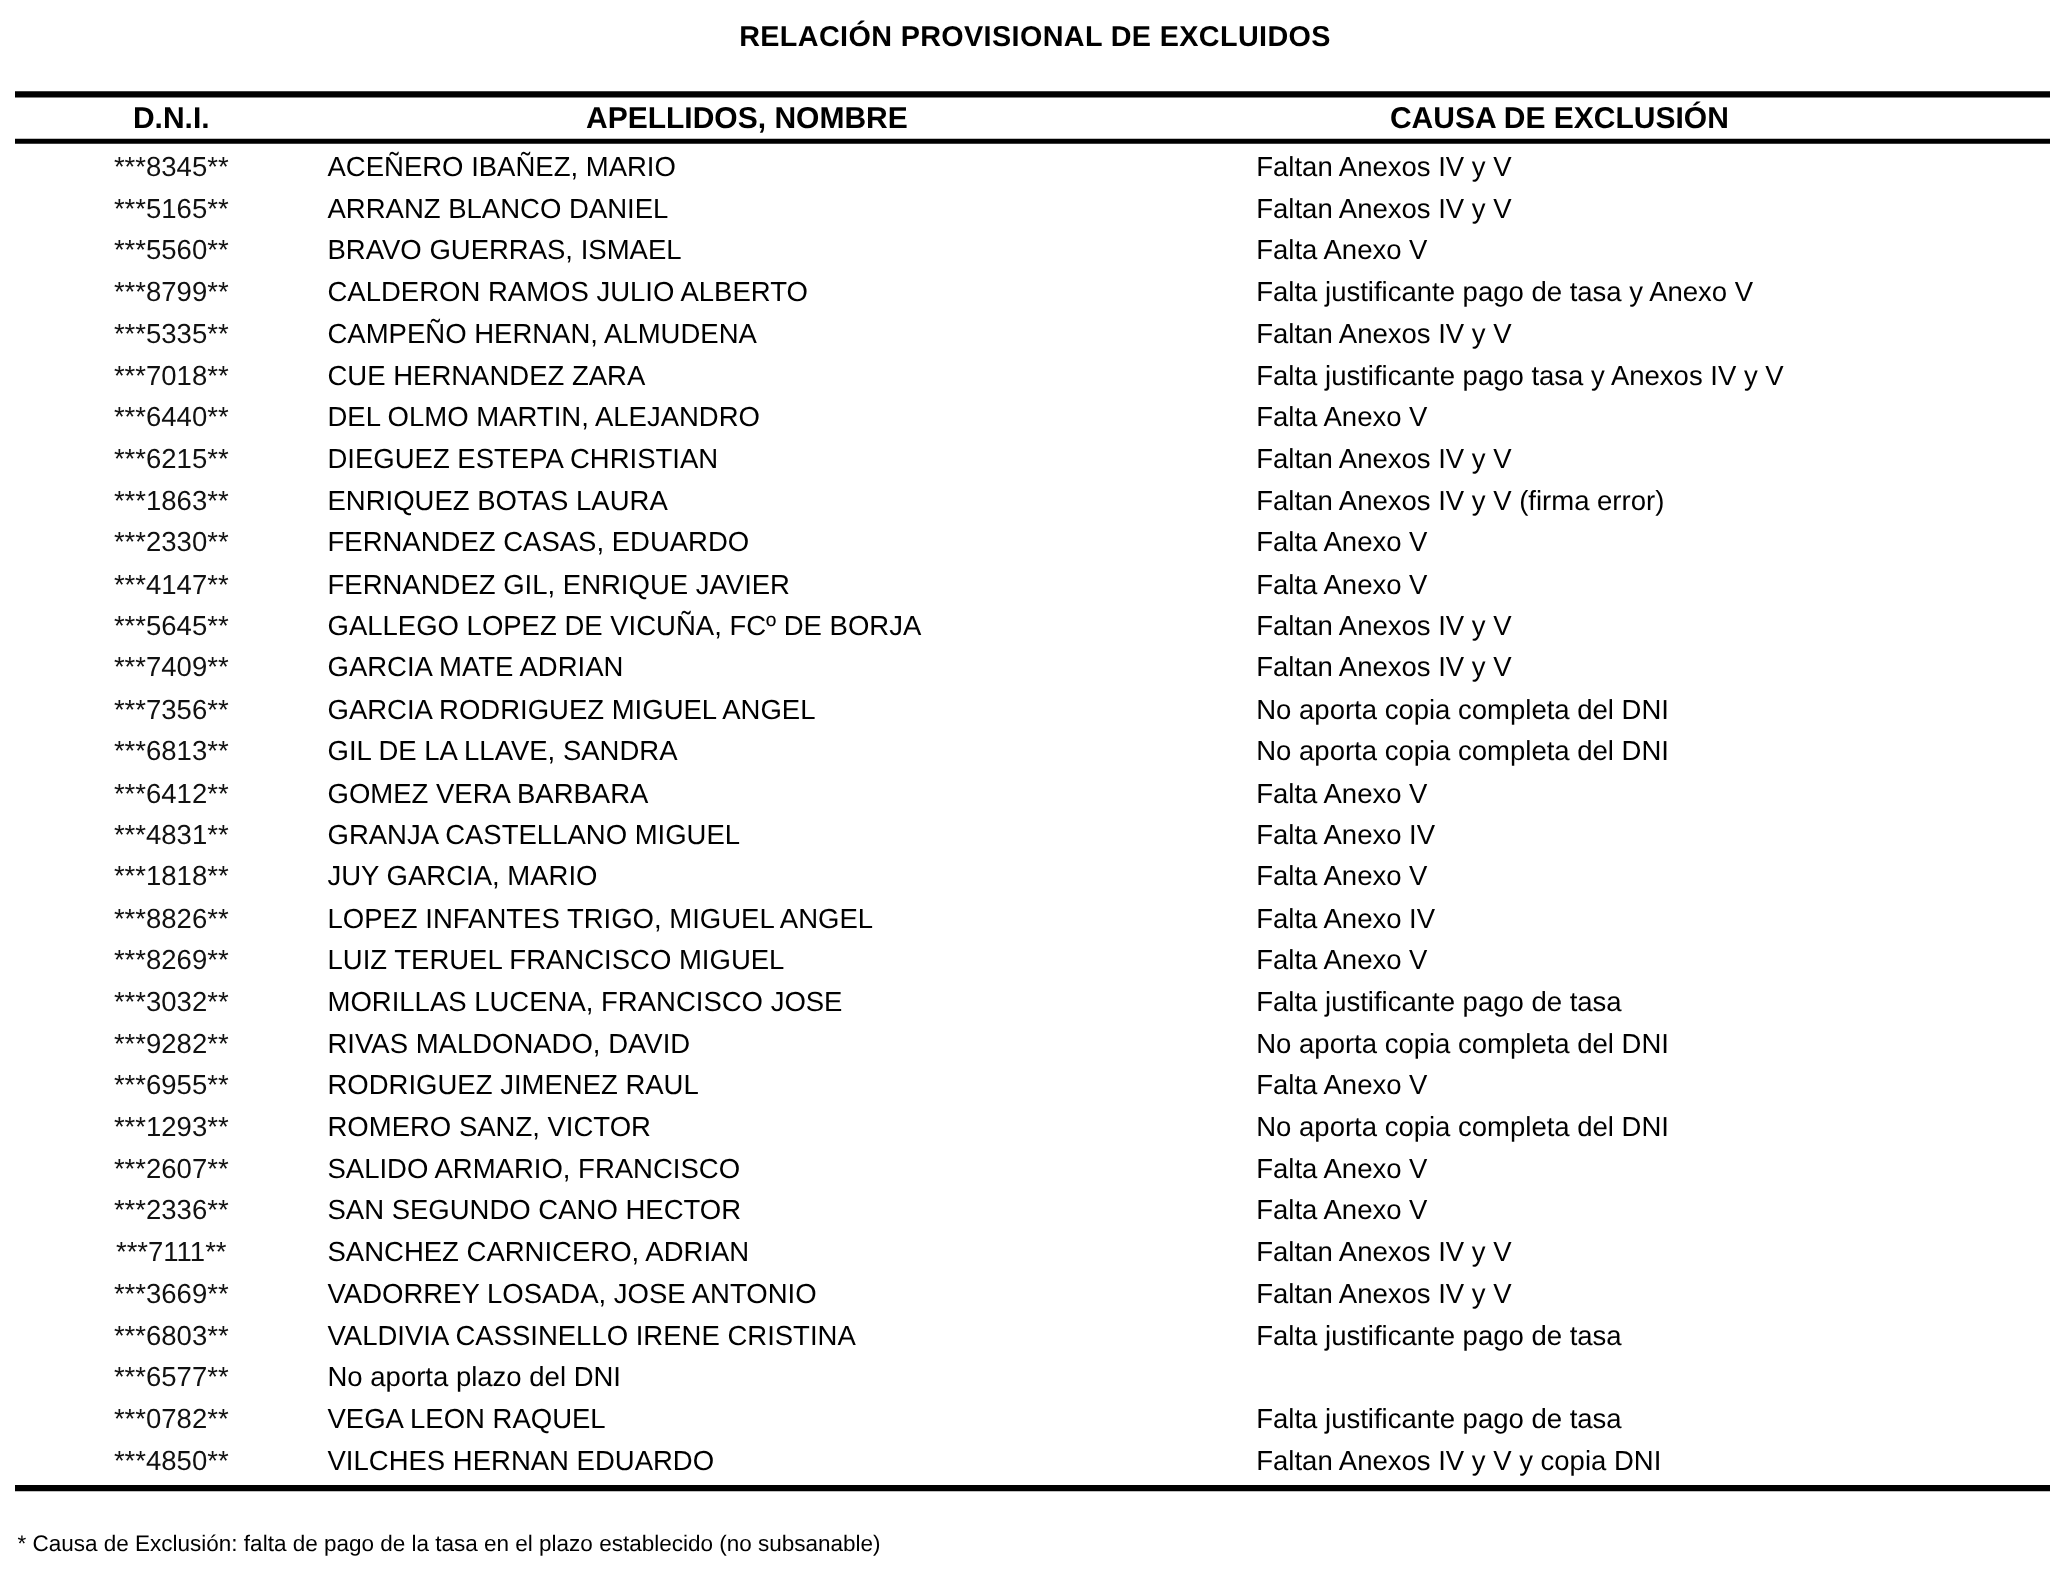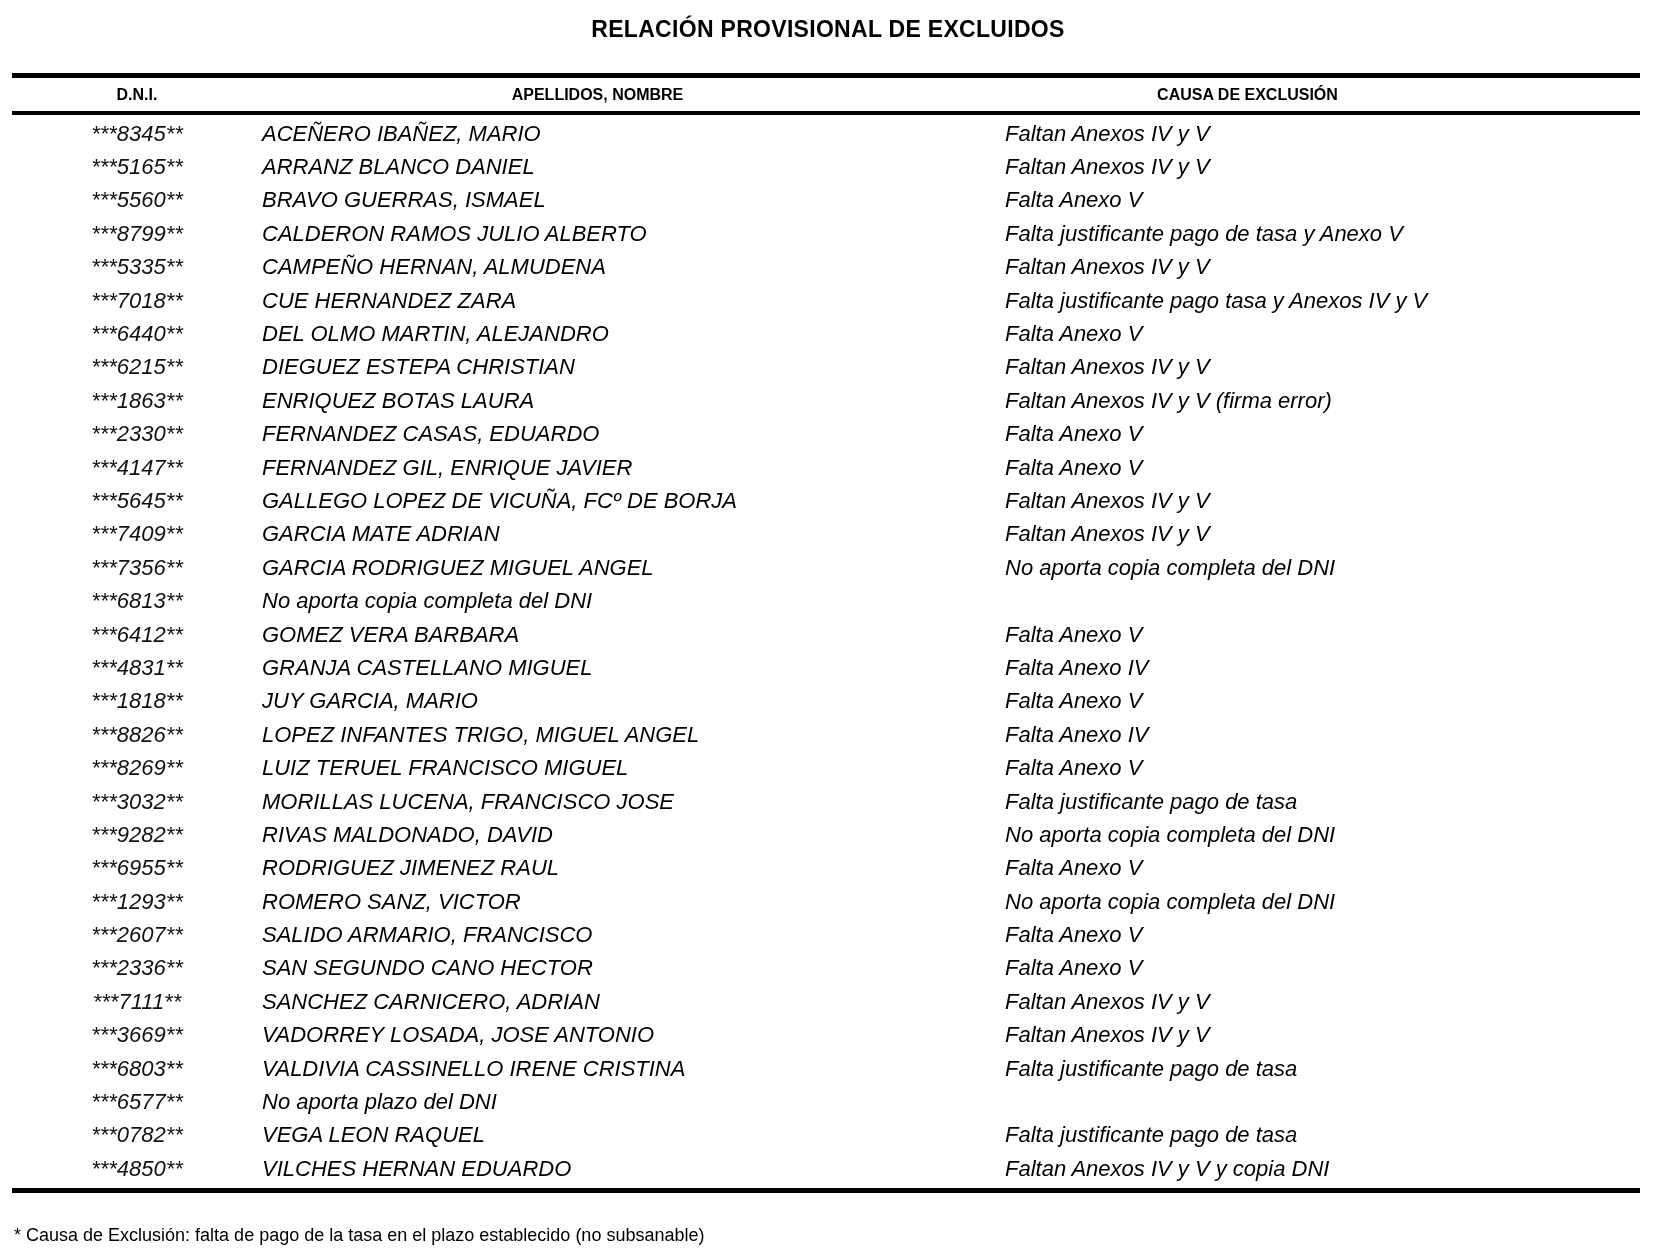--- a/index.html
+++ b/index.html
@@ -25,27 +25,27 @@
     border-top: 5px solid #000;
     border-bottom: 5px solid #000;
   }
   .thead {
     display: grid;
     grid-template-columns: 250px 743px 1fr;
     align-items: center;
     height: 33px;
     border-bottom: 4px solid #000;
     font-weight: bold;
-    font-size: 16px;
+    font-size: 24px;
   }
   .th { white-space: nowrap; }
   .th-dni   { text-align: center; }
   .th-name  { text-align: center; padding-right: 72px; }
   .th-cause { text-align: center; padding-right: 150px; }
-  .tbody { padding: 2px 0 2px 0; font-style: italic; }
+  .tbody { padding: 2px 0 2px 0; }
   .row {
     display: grid;
     grid-template-columns: 250px 743px 1fr;
     align-items: center;
     height: 33.4px;
     font-size: 22px;
   }
   .cell { white-space: nowrap; overflow: visible; }
   .cell-dni   { text-align: center; color: #111; }
   .cell-name  { text-align: left; }
@@ -148,20 +148,21 @@
   </div>
 
   <div class="row">
     <div class="cell cell-dni">***7356**</div>
     <div class="cell cell-name">GARCIA RODRIGUEZ MIGUEL ANGEL</div>
     <div class="cell cell-cause">No aporta copia completa del DNI</div>
   </div>
 
   <div class="row">
     <div class="cell cell-dni">***6813**</div>
+    <div class="cell cell-name">GIL DE LA LLAVE, SANDRA</div>
     <div class="cell cell-cause">No aporta copia completa del DNI</div>
   </div>
 
   <div class="row">
     <div class="cell cell-dni">***6412**</div>
     <div class="cell cell-name">GOMEZ VERA BARBARA</div>
     <div class="cell cell-cause">Falta Anexo V</div>
   </div>
 
   <div class="row">

